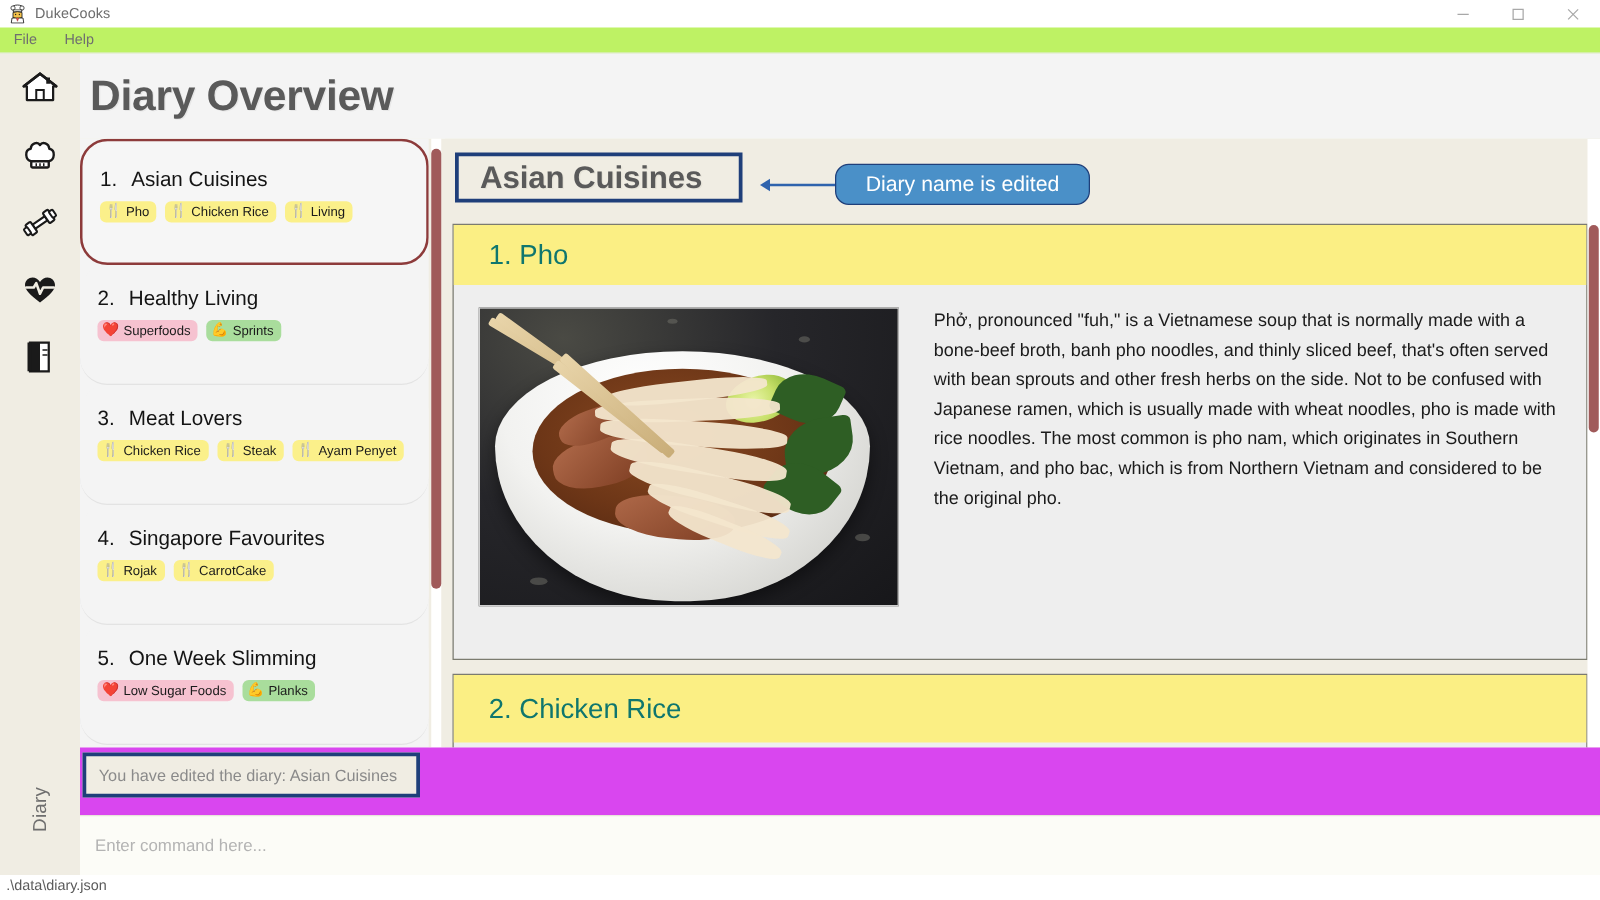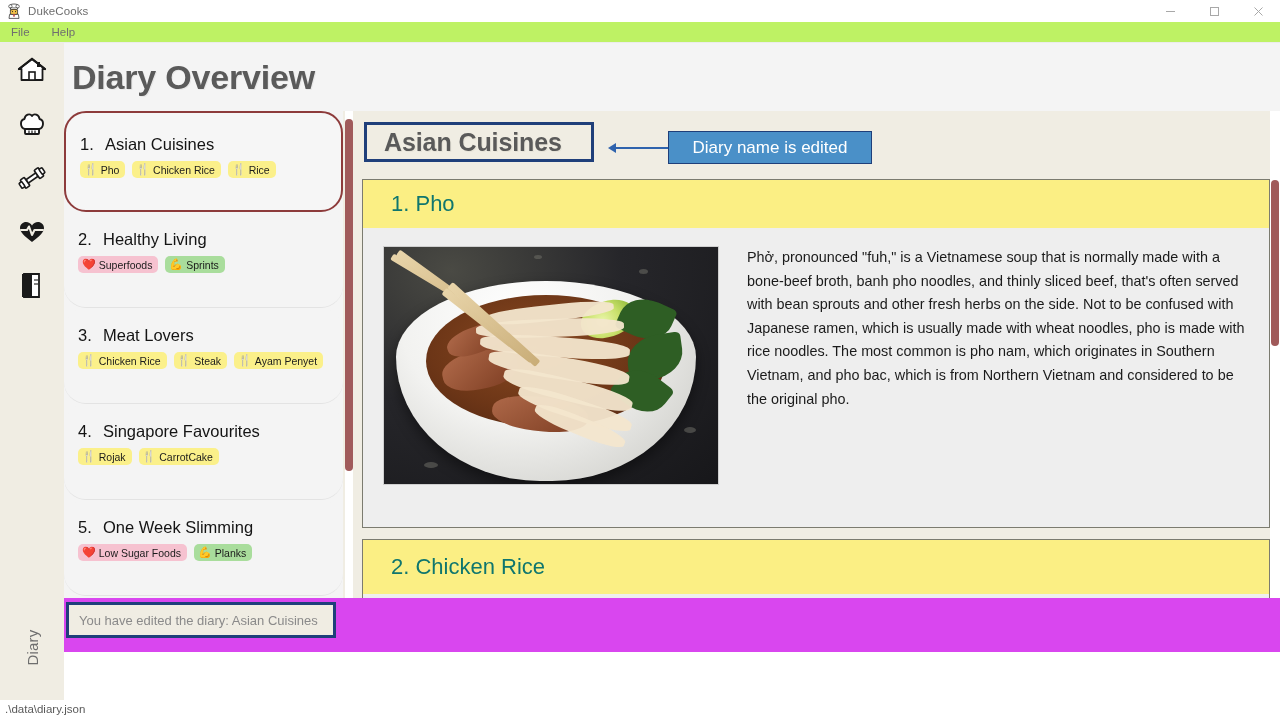--- a/index.html
+++ b/index.html
@@ -223,21 +223,21 @@
             <span class="tag food">
               <span class="gl">🍴</span>
               <span>Pho</span>
             </span>
             <span class="tag food">
               <span class="gl">🍴</span>
               <span>Chicken Rice</span>
             </span>
             <span class="tag food">
               <span class="gl">🍴</span>
-              <span>Rice</span>
+              <span>Living</span>
             </span>
           </div>
         </div>
         <div class="list-item">
           <div class="li-title"><span class="num" style="margin-right: 6px;">2.</span><span>Healthy Living</span></div>
           <div class="li-tags">
             <span class="tag health">
               <span class="gl">❤️</span>
               <span>Superfoods</span>
             </span>
@@ -341,36 +341,39 @@
         <div class="entry-head" style="height:54px;">
           <span>2. Chicken Rice</span>
         </div>
       </div>
 
       <div class="content-track"></div>
       <div class="content-scroll"></div>
     </div>
   </div>
 
-  <div class="callout" style="left:668px;top:131px;width:204px;height:33px;">
+  <div class="callout" style="left:668px;top:131px;width:204px;height:33px;border-radius:11px;">
     <span>Diary name is edited</span>
   </div>
   <div class="ann-line" style="left:616px;top:147px;width:52px;"></div>
   <div class="ann-arrow left" style="left:608px;top:143px;"></div>
 
   <div class="callout" style="left:385px;top:605px;width:152px;height:33px;">
     <span>Result display</span>
   </div>
   <div class="ann-line" style="left:336px;top:621px;width:49px;"></div>
   <div class="ann-arrow right" style="left:377px;top:617px;"></div>
 
   <div class="result-row">
     <div class="result-box">
       <span>You have edited the diary: Asian Cuisines</span>
     </div>
   </div>
 
+  <div class="cmd-row">
+    <span>Enter command here...</span>
+  </div>
 
   <div class="statusbar">
     <span>.\data\diary.json</span>
   </div>
 
 </div>
 
 </body></html>

